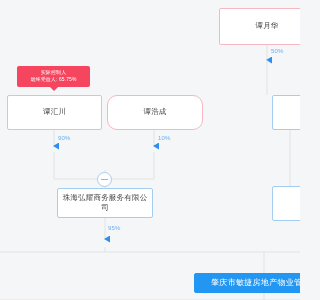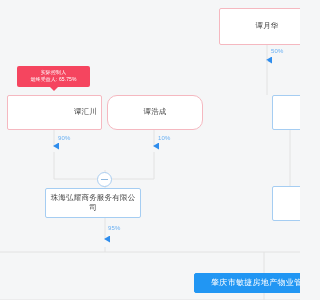--- a/index.html
+++ b/index.html
@@ -62,24 +62,24 @@
     border: 1px solid #2196f3;
     color: #ffffff;
     white-space: nowrap;
     justify-content: flex-start;
     font-size: 8px;
     letter-spacing: .3px;
   }
 
   
   #node-tanyuehua   { left: 219px; top: 8px;   width: 96px; height: 37px; }
-  #node-tanhuichuan { left: 7px;   top: 95px;  width: 95px; height: 35px; text-align: right; }
+  #node-tanhuichuan { left: 7px;   top: 95px;  width: 95px; height: 35px; }
   #node-tanhaocheng { left: 107px; top: 95px;  width: 96px; height: 35px; border-radius: 10px; }
   #node-minjie-wuye { left: 272px; top: 95px;  width: 80px; height: 35px; }
-  #node-zhuhai      { left: 45px;  top: 188px; width: 96px; height: 30px; }
+  #node-zhuhai      { left: 57px;  top: 188px; width: 96px; height: 30px; }
   #node-guangzhou   { left: 272px; top: 186px; width: 80px; height: 35px; }
   #node-root        { left: 194px; top: 273px; width: 140px; height: 20px; padding-left: 6px; }
 
   .node-label { display: block; width: 100%; }
 
   
   #badge {
     position: absolute;
     left: 17px;
     top: 66px;

